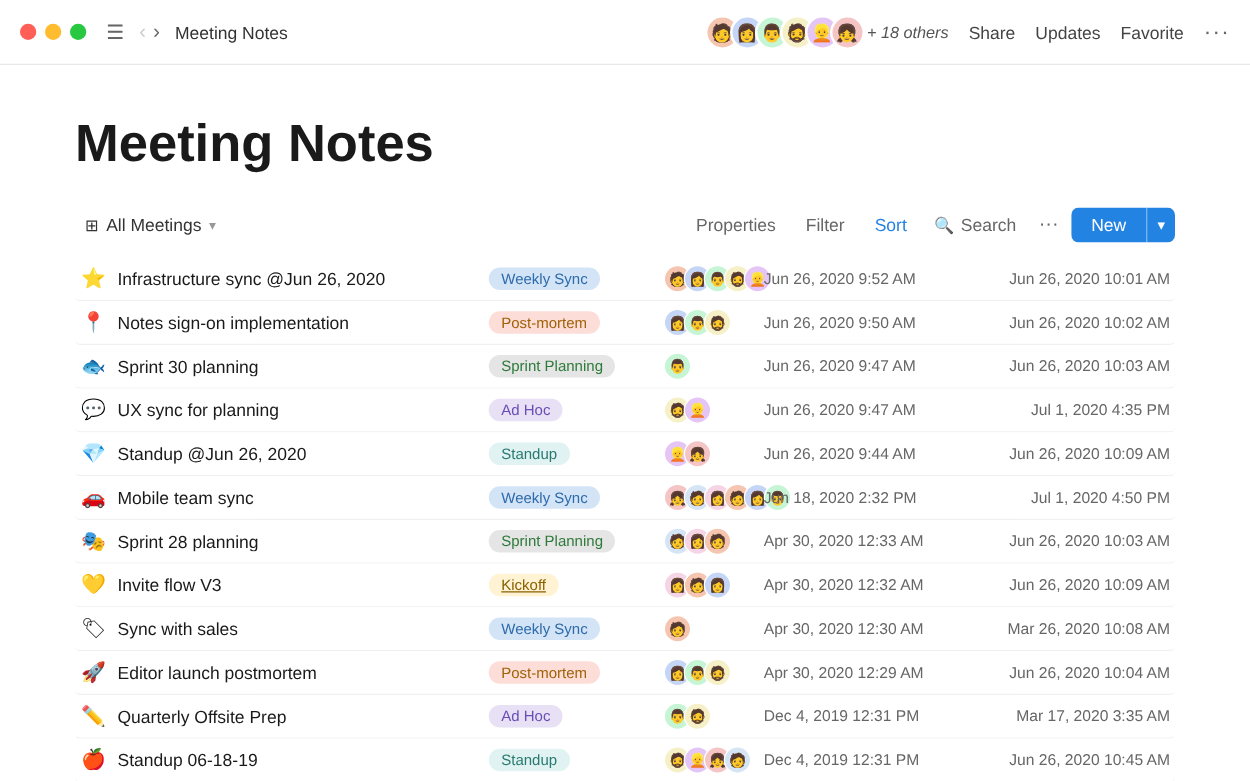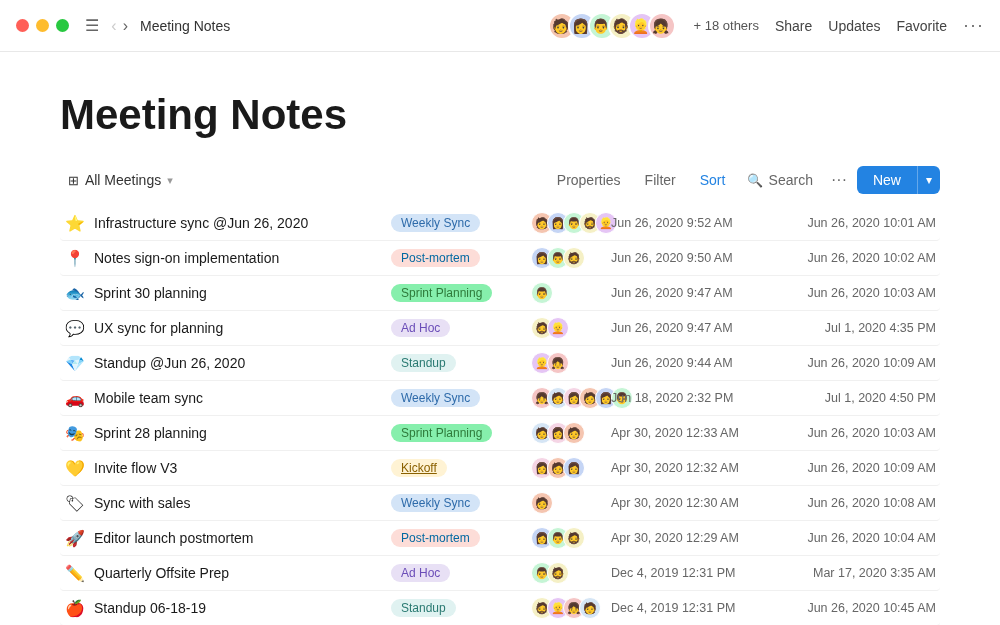--- a/index.html
+++ b/index.html
@@ -81,21 +81,22 @@
       display: flex;
       align-items: center;
       justify-content: center;
       font-size: 14px;
       overflow: hidden;
     }
     .avatar-circle:first-child { margin-left: 0; }
     .others-count {
       font-size: 13px;
       color: #555;
-      margin-left: 18px;
+      margin-left: 2px;
+      font-style: italic;
     }
     .title-action {
       font-size: 14px;
       color: #444;
       cursor: pointer;
       font-weight: 400;
     }
     .dots-menu {
       font-size: 18px;
       color: #666;
@@ -229,22 +230,22 @@
       padding-right: 8px;
     }
     .tag-badge {
       padding: 2px 10px;
       border-radius: 12px;
       font-size: 12px;
       font-weight: 400;
       white-space: nowrap;
     }
     .tag-weekly { background: #d3e4f7; color: #2e6baa; }
-    .tag-postmortem { background: #fdddd8; color: #0369a1; }
-    .tag-sprint { background: #86efac; color: #2e7a3a; }
+    .tag-postmortem { background: #fdddd8; color: #a16207; }
+    .tag-sprint { background: #e5e5e5; color: #2e7a3a; }
     .tag-adhoc { background: #e8e0f5; color: #6b4db8; }
     .tag-standup { background: #e0f2f1; color: #2a7a72; }
     .tag-kickoff { background: #fff3d4; color: #8a6000; text-decoration: underline; }
     .col-avatars {
       width: 80px;
       display: flex;
       align-items: center;
     }
     .row-avatars {
       display: flex;
@@ -497,21 +498,21 @@
     </div>
     <div class="col-tag">
       <span class="tag-badge tag-weekly">Weekly Sync</span>
     </div>
     <div class="col-avatars">
           <div class="row-avatars">
             <div class="row-avatar" style="background:#f5c5b0">🧑</div>
           </div>
         </div>
     <div class="col-date">Apr 30, 2020 12:30 AM</div>
-    <div class="col-date2">Jun 26, 2020 10:08 AM</div>
+    <div class="col-date2">Mar 26, 2020 10:08 AM</div>
   </div>
       <div class="meeting-row">
     <div class="col-title">
       <span class="row-emoji">🚀</span>
       <span class="row-name">Editor launch postmortem</span>
     </div>
     <div class="col-tag">
       <span class="tag-badge tag-postmortem">Post-mortem</span>
     </div>
     <div class="col-avatars">

